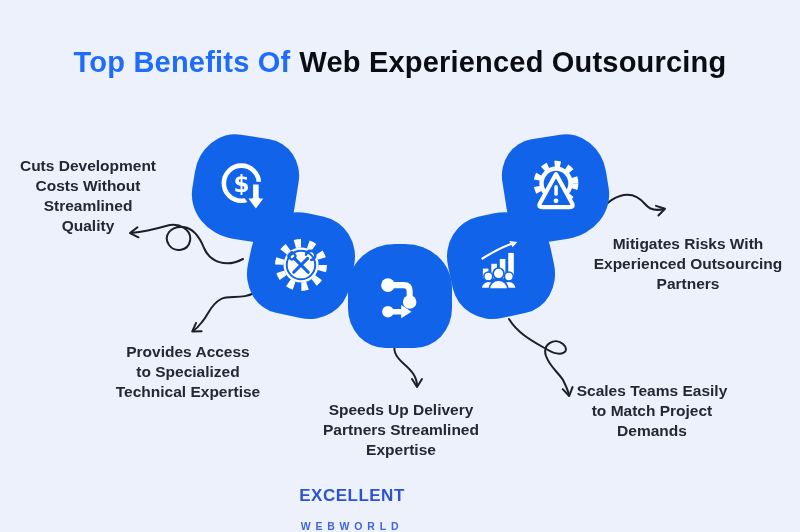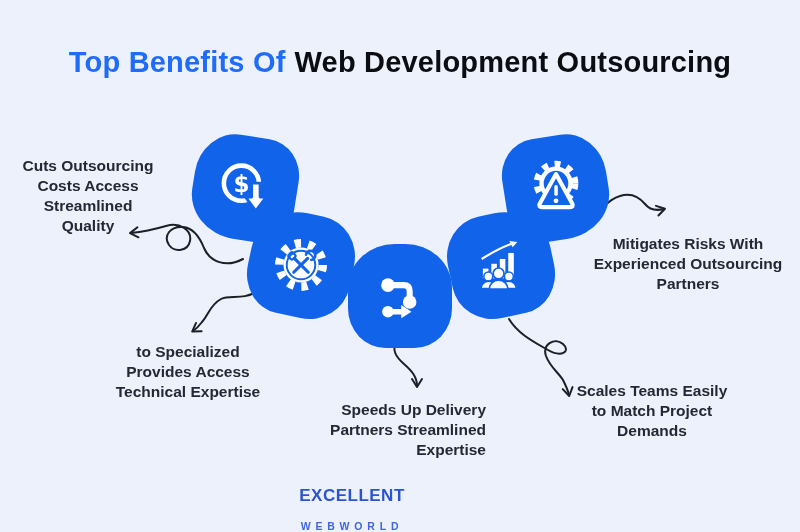--- a/index.html
+++ b/index.html
@@ -31,38 +31,38 @@
   .tile-5{left:504px; top:136px; border-radius:34% 38% 46% 32% / 36% 42% 42% 36%; transform:rotate(-9deg);}
   .tile-5 .icon-wrap{transform:rotate(9deg);}
   
   .benefit-label{
     position:absolute; text-align:center; color:#232833;
     font-size:15.5px; font-weight:600; line-height:20px;
   }
   .benefit-label span{display:block; white-space:nowrap;}
   .label-1{left:8px;   top:156px; width:160px;}
   .label-2{left:108px; top:342px; width:160px;}
-  .label-3{left:316px; top:400px; width:170px;text-align:right;}
+  .label-3{left:316px; top:400px; width:170px;}
   .label-4{left:572px; top:381px; width:160px;}
   .label-5{left:590px; top:234px; width:196px;}
   
   .arrows{position:absolute; left:0; top:0;}
   
   .logo{
     position:absolute; left:0; top:486px; width:704px; text-align:center;
   }
   .logo-primary{display:block; font-size:17px; font-weight:800; letter-spacing:.5px; color:#2b53d3;}
   .logo-secondary{display:block; font-size:10.5px; font-weight:700; letter-spacing:4.8px; color:#3f66e0; margin-top:14px;}
 </style>
 </head>
 <body>
 
 <div class="canvas">
 
-  <h1 class="title"><span class="t-hl">Top Benefits Of</span><span>Web Development Outsourcing</span></h1>
+  <h1 class="title"><span class="t-hl">Top Benefits Of</span><span>Web Experienced Outsourcing</span></h1>
 
   <svg class="arrows" width="800" height="532" viewBox="0 0 800 532">
     <defs>
       <marker id="ah" markerUnits="userSpaceOnUse" markerWidth="16" markerHeight="16" refX="9" refY="8" orient="auto">
         <path d="M2,3 L10,8 L2,13" fill="none" stroke="#1c2026" stroke-width="2" stroke-linecap="round" stroke-linejoin="round"></path>
       </marker>
     </defs>
     <g fill="none" stroke="#1c2026" stroke-width="2" stroke-linecap="round">
       <path d="M 243,259 C 226,268 210,262 204,248 C 200,238 194,228 183,227 C 170,226 163,236 169,245 C 175,253 188,251 190,241 C 192,230 180,222 166,226 C 152,230 141,232 131,233" marker-end="url(#ah)"></path>
       <path d="M 257,291 C 243,301 230,294 221,299 C 210,305 209,314 202,322 C 199,326 196,329 193,331" marker-end="url(#ah)"></path>
@@ -134,28 +134,28 @@
         <circle cx="24" cy="20" r="15.5" fill="none" stroke="#ffffff" stroke-width="6" stroke-dasharray="4.8 5.4"></circle>
         <circle cx="24" cy="20" r="12" fill="none" stroke="#ffffff" stroke-width="3.6"></circle>
         <path d="M24,12.5 L37.5,37 Q38.8,39.8 35.5,39.8 L12.5,39.8 Q9.2,39.8 10.5,37 Z" fill="#1163e9" stroke="#ffffff" stroke-width="3.4" stroke-linejoin="round"></path>
         <rect x="22.6" y="21.5" width="2.9" height="9" rx="1.4" fill="#ffffff"></rect>
         <circle cx="24" cy="34.6" r="2" fill="#ffffff"></circle>
       </svg>
     </div>
   </div>
 
   <div class="benefit-label label-1">
-    <span>Cuts Outsourcing</span>
-    <span>Costs Access</span>
+    <span>Cuts Development</span>
+    <span>Costs Without</span>
     <span>Streamlined</span>
     <span>Quality</span>
   </div>
   <div class="benefit-label label-2">
+    <span>Provides Access</span>
     <span>to Specialized</span>
-    <span>Provides Access</span>
     <span>Technical Expertise</span>
   </div>
   <div class="benefit-label label-3">
     <span>Speeds Up Delivery</span>
     <span>Partners Streamlined</span>
     <span>Expertise</span>
   </div>
   <div class="benefit-label label-4">
     <span>Scales Teams Easily</span>
     <span>to Match Project</span>

